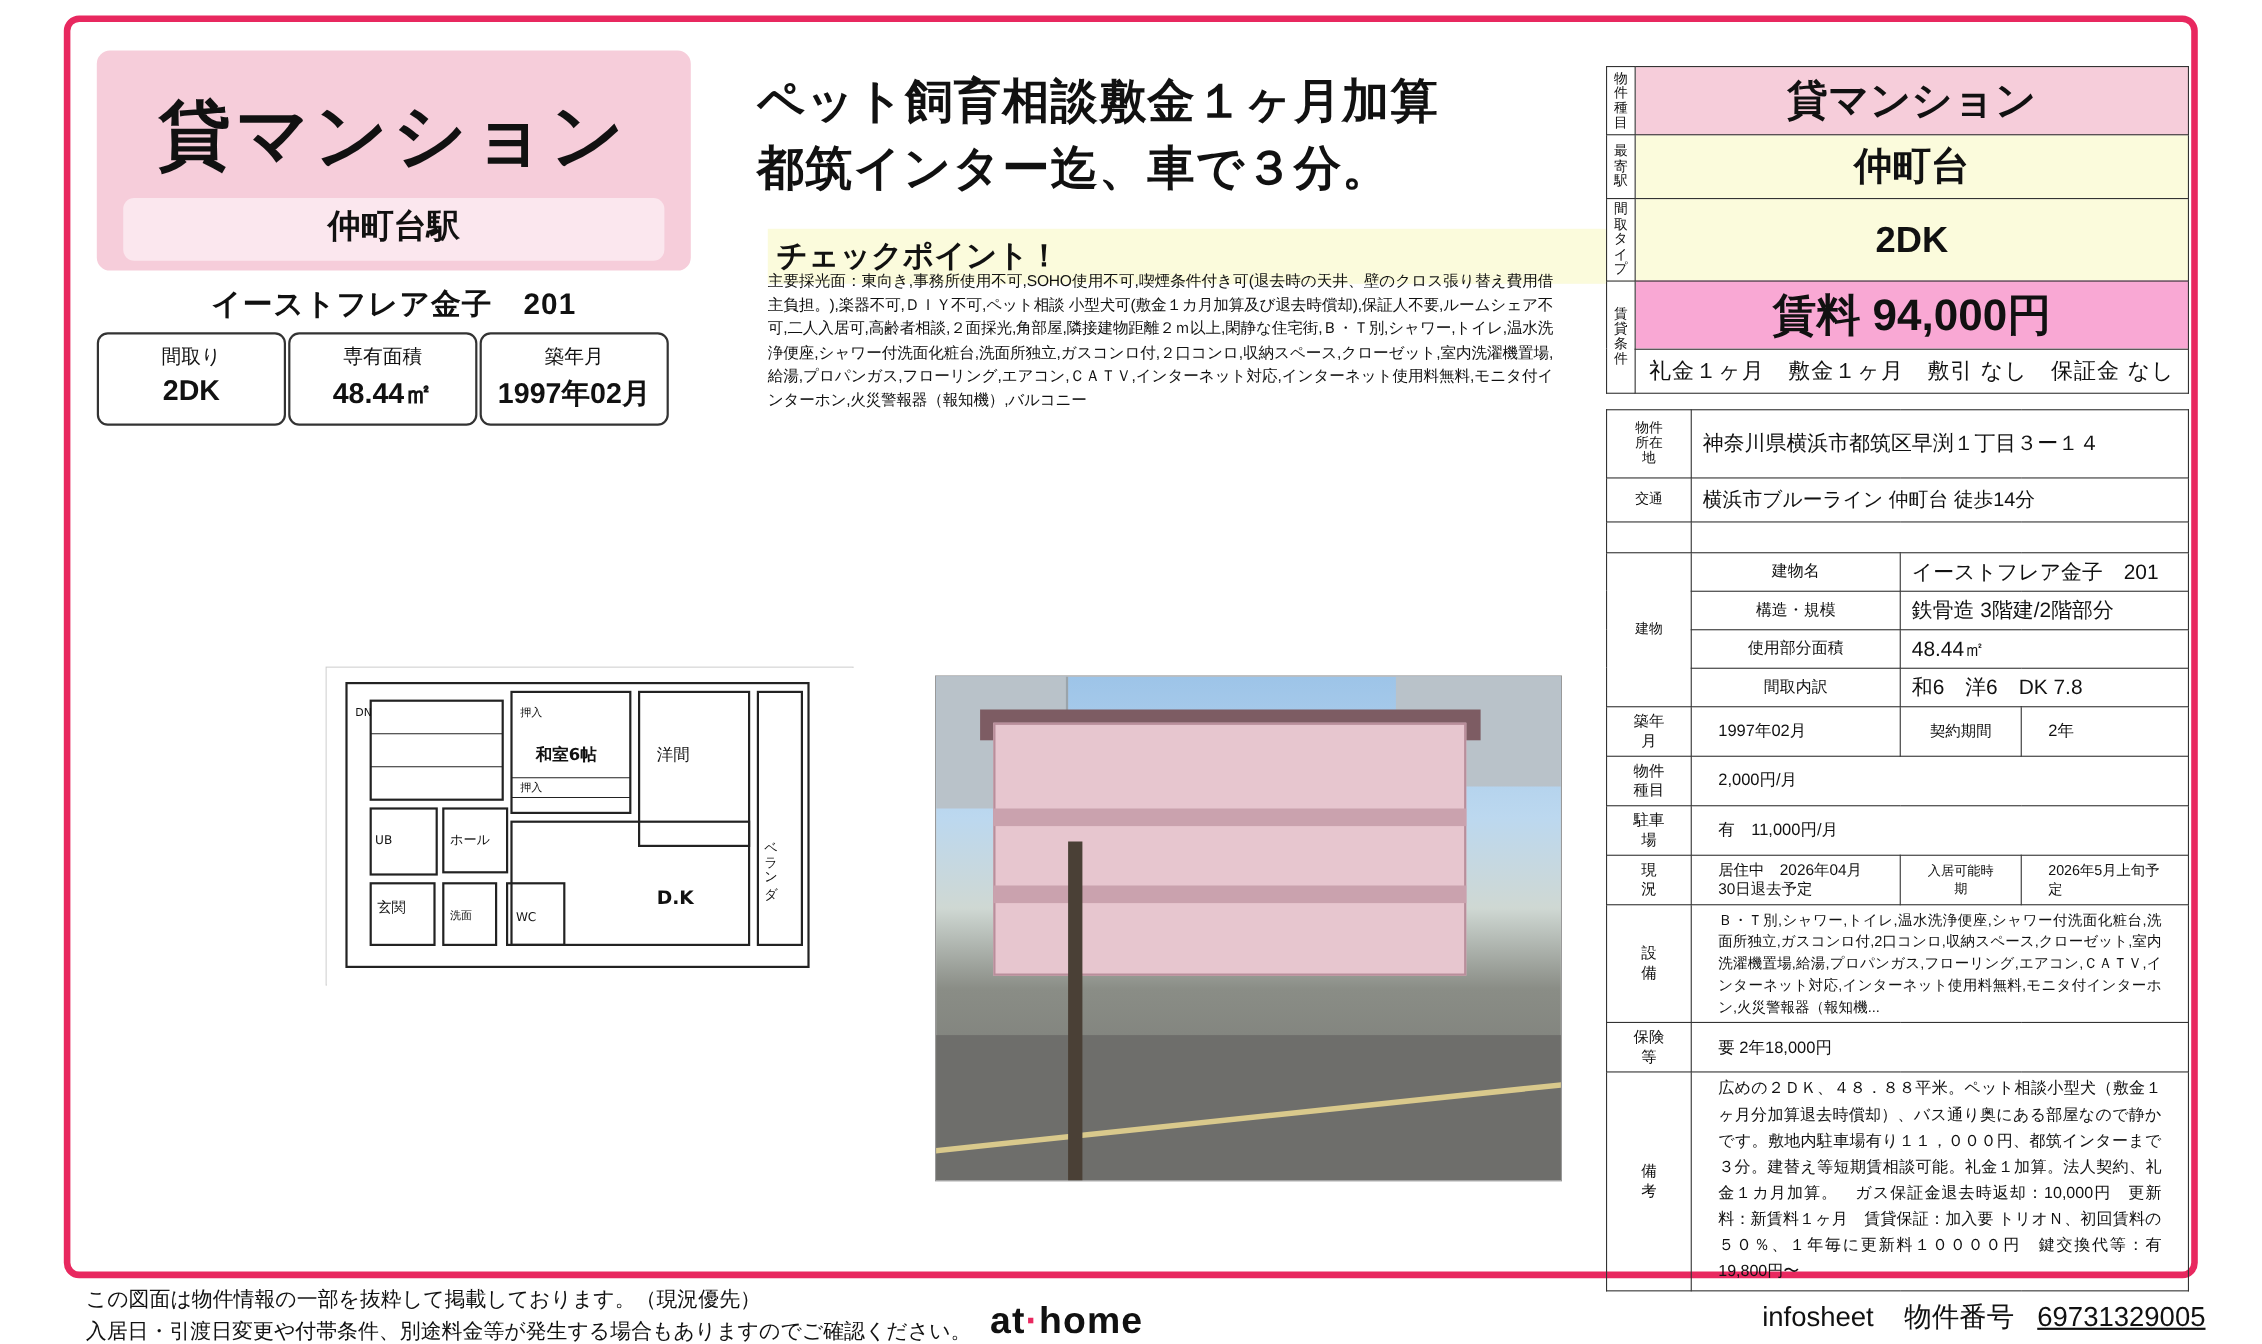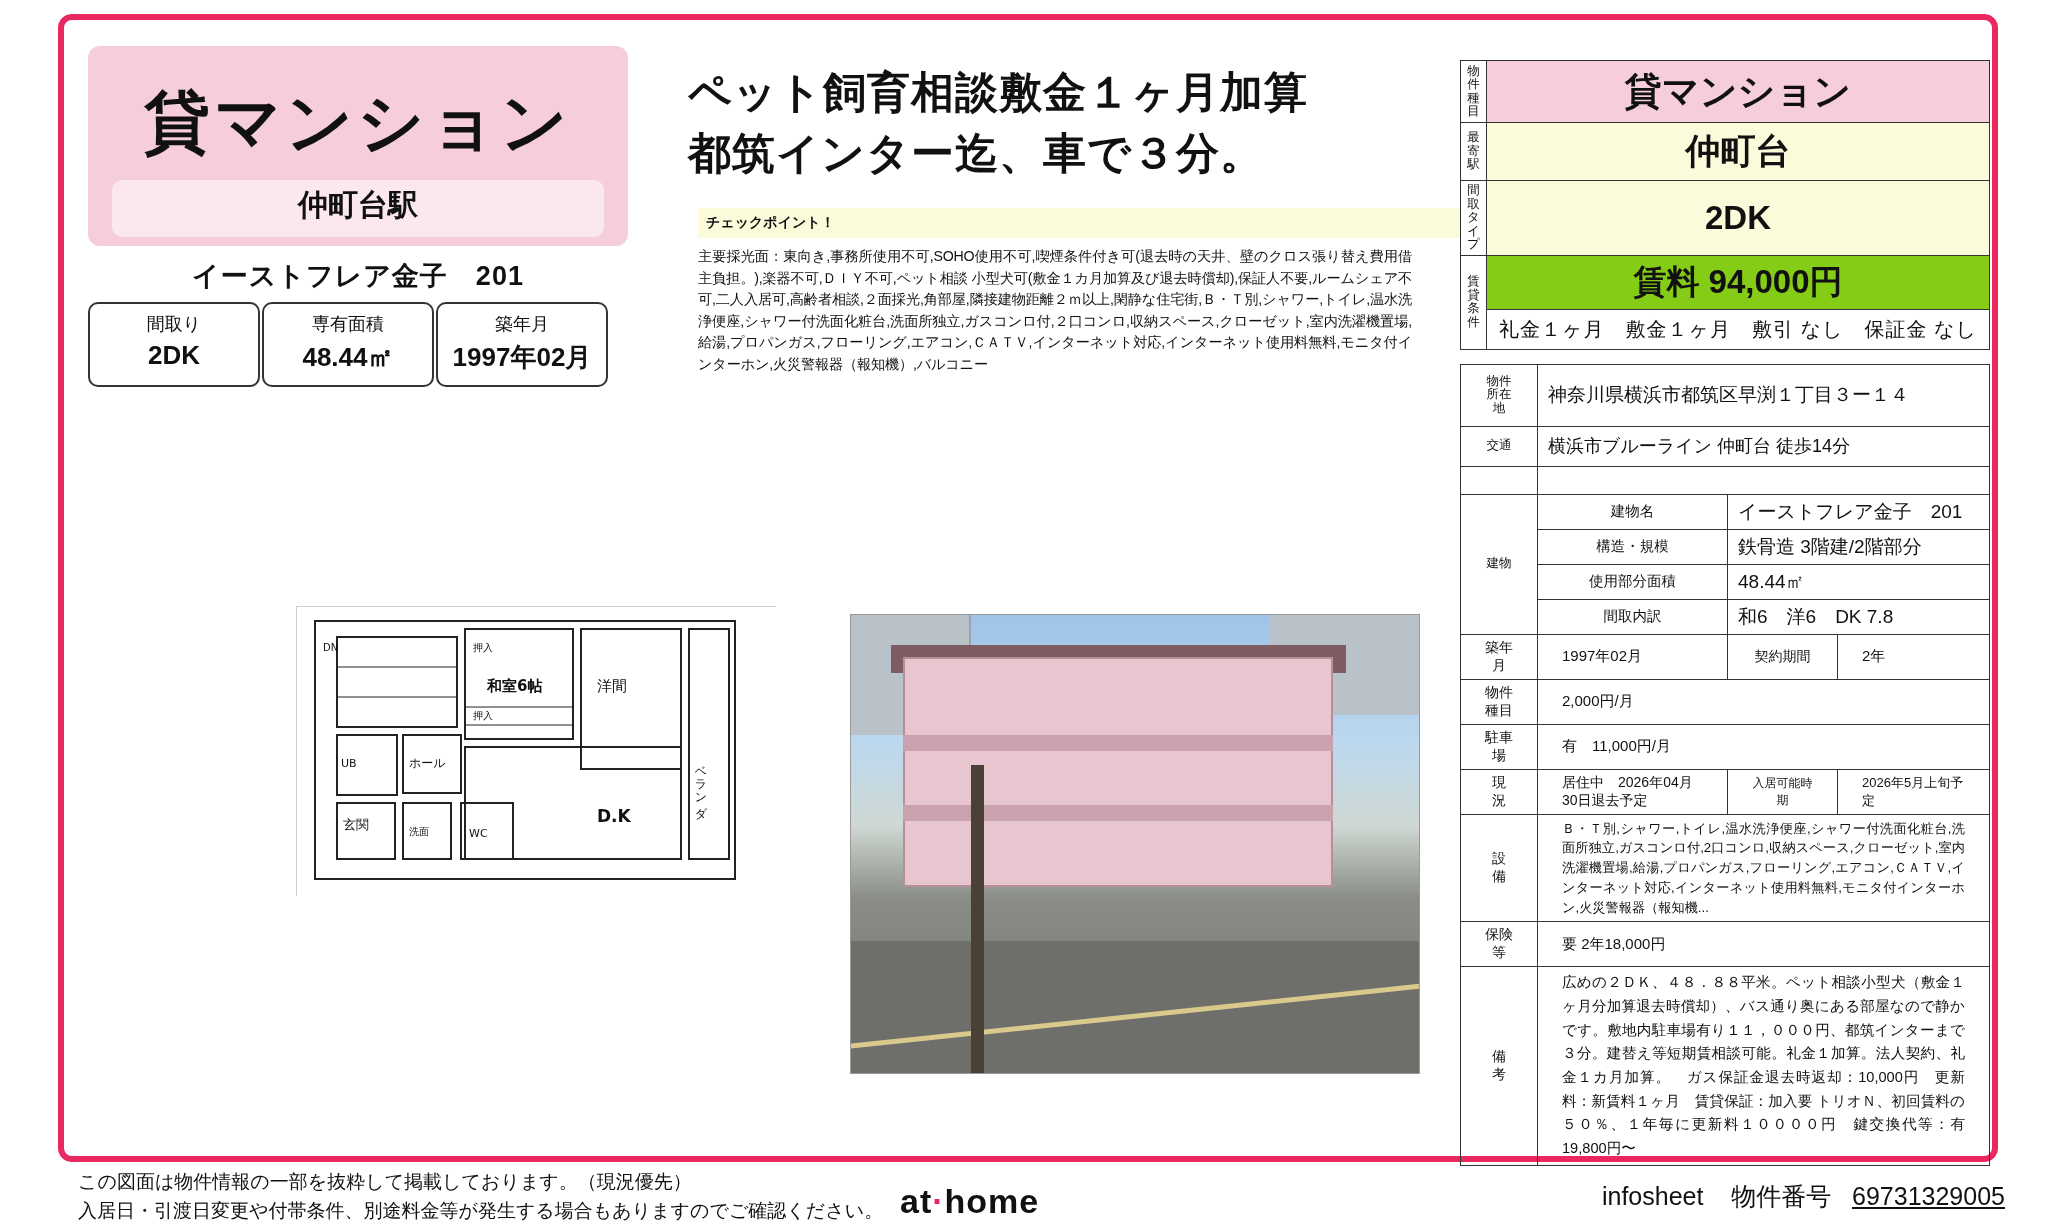--- a/index.html
+++ b/index.html
@@ -83,21 +83,21 @@
     font-size:43px;
     font-weight:bold;
     line-height:1.42;
     letter-spacing:1px;
   }
   .check-title {
     position:absolute;
     left:610px; top:162px;
     width:828px;
     background:#fbfbdc;
-    font-size:14px;
+    font-size:28px;
     font-weight:bold;
     padding:6px 8px;
   }
   .check-body {
     position:absolute;
     left:610px; top:200px;
     width:714px;
     font-size:14.2px;
     line-height:1.52;
     letter-spacing:-0.2px;
@@ -176,21 +176,21 @@
     background:#fff;
     text-align:center;
     font-size:12.5px;
     line-height:1.08;
     letter-spacing:0px;
     padding:2px 1px;
   }
   .hdr-type { background:#f6cdda; text-align:center; font-size:37px; font-weight:bold; height:62px;}
   .hdr-station { background:#fbfbdc; text-align:center; font-size:35px; font-weight:bold; height:58px;}
   .hdr-madori { background:#fbfbdc; text-align:center; font-size:33px; font-weight:bold; height:54px;}
-  .hdr-rent { background:#84cc16; text-align:center; font-size:33px; font-weight:bold; height:54px;}
+  .hdr-rent { background:#f9a8d4; text-align:center; font-size:40px; font-weight:bold; height:54px;}
   .hdr-terms { background:#fff; text-align:center; font-size:20px; height:40px; letter-spacing:1px;}
 
   .blk2 { margin-top:14px; }
   table.rt2 { border-collapse:collapse; width:530px; font-size:15px; }
   table.rt2 td { border:1px solid #333; padding:4px 24px; vertical-align:middle; }
   .addr { font-size:19px; padding-left:10px !important; }
   .access { font-size:18px; padding-left:10px !important; }
   .sublabel {
     width:86px; text-align:center; font-size:14.5px; background:#fff;
   }

